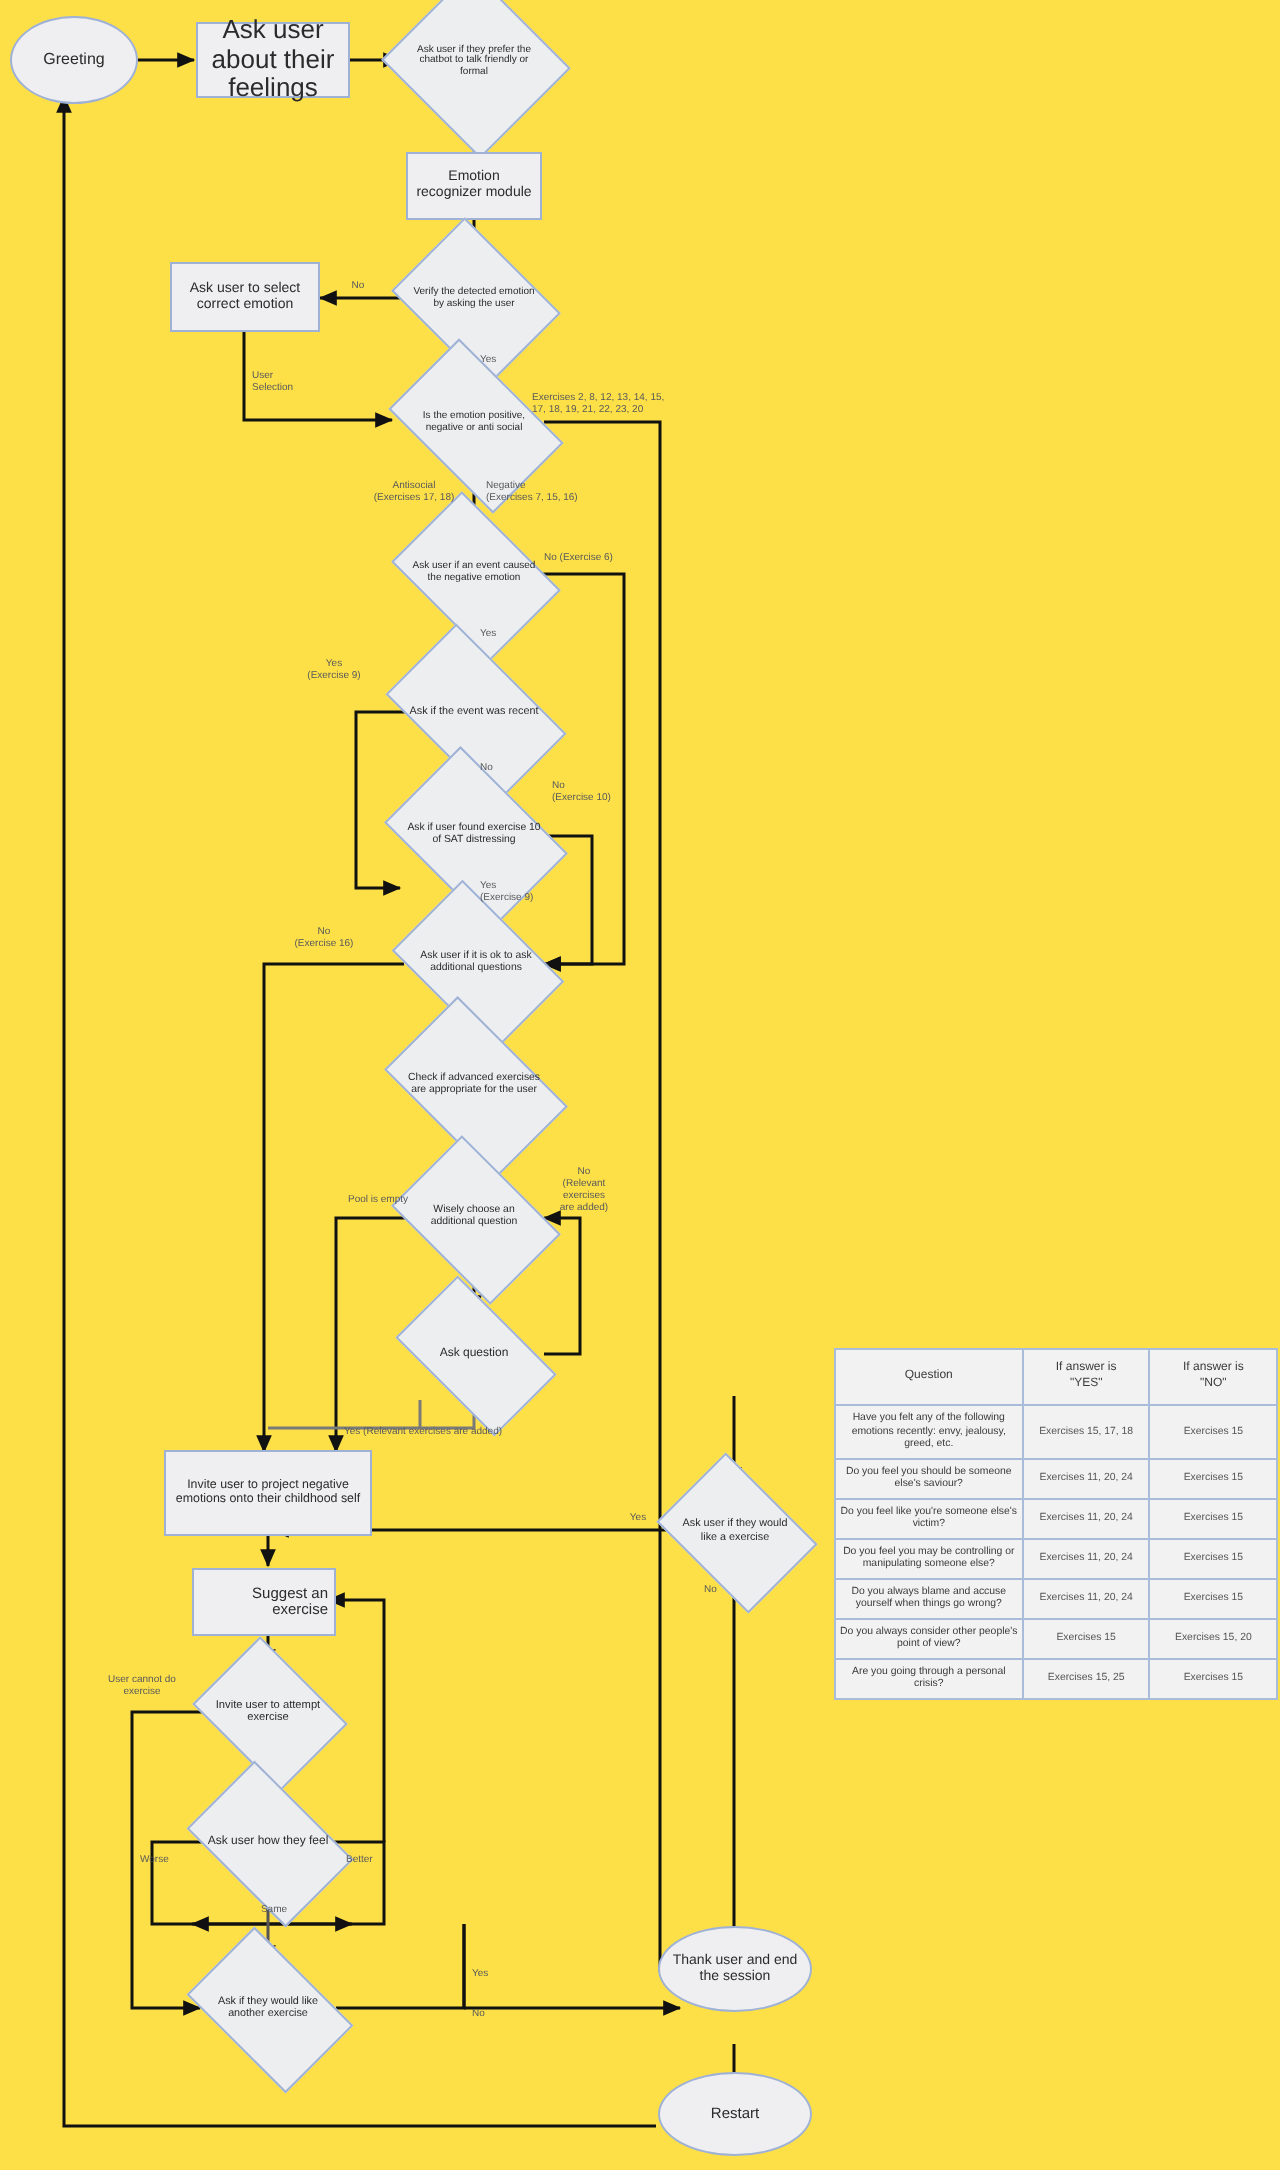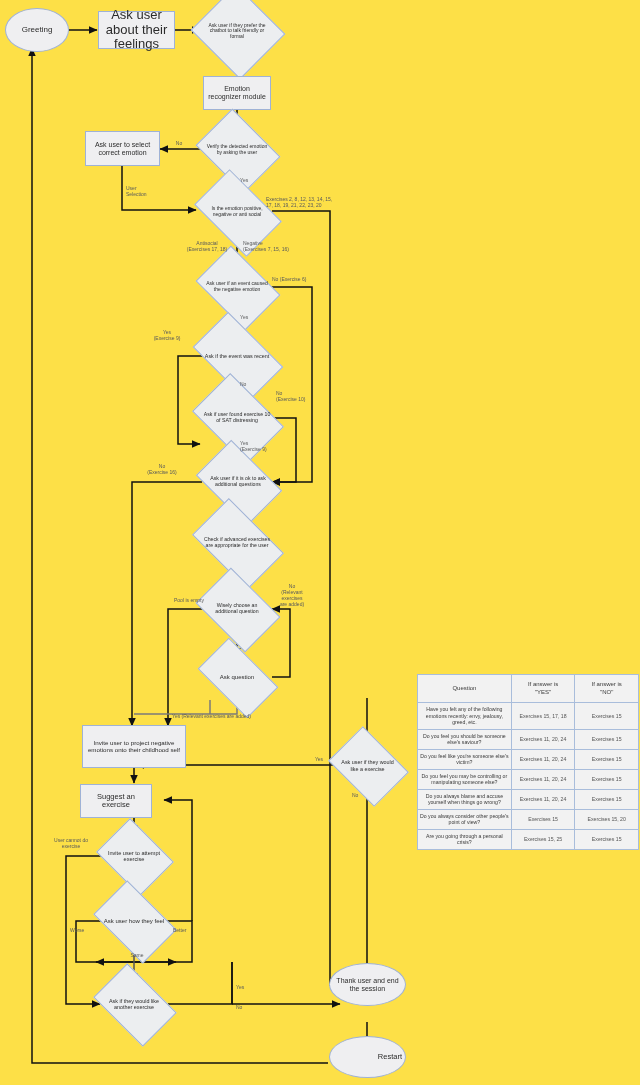--- a/index.html
+++ b/index.html
@@ -188,21 +188,21 @@
 
   <div class="node rect" style="left:82px;top:725px;width:104px;height:43px;font-size:6.2px;">
     <span class="lbl">Invite user to project negative emotions onto their childhood self</span>
   </div>
 
   <div class="node diamond" style="left:336px;top:742px;width:63px;height:47px;font-size:5.4px;">
     <span class="dshape"></span>
     <span class="dtext">Ask user if they would like a exercise</span>
   </div>
 
-  <div class="node rect" style="left:80px;top:784px;width:72px;height:34px;font-size:7.5px;">
+  <div class="node rect" style="left:96px;top:784px;width:72px;height:34px;font-size:7.5px;text-align:right;">
     <span class="lbl">Suggest an exercise</span>
   </div>
 
   <div class="node diamond" style="left:104px;top:833px;width:60px;height:46px;font-size:5.6px;">
     <span class="dshape"></span>
     <span class="dtext">Invite user to attempt exercise</span>
   </div>
 
   <div class="node diamond" style="left:100px;top:898px;width:68px;height:46px;font-size:6px;">
     <span class="dshape"></span>
@@ -211,21 +211,21 @@
 
   <div class="node diamond" style="left:100px;top:981px;width:68px;height:46px;font-size:5.4px;">
     <span class="dshape"></span>
     <span class="dtext">Ask if they would like another exercise</span>
   </div>
 
   <div class="node ellipse" style="left:329px;top:963px;width:77px;height:43px;font-size:7px;">
     <span class="lbl">Thank user and end the session</span>
   </div>
 
-  <div class="node ellipse" style="left:329px;top:1036px;width:77px;height:42px;font-size:7.5px;justify-content:flex-end;">
+  <div class="node ellipse" style="left:329px;top:1036px;width:77px;height:42px;font-size:7.5px;">
     <span class="lbl">Restart</span>
   </div>
 
   <div class="edge-label" style="left:169px;top:141px;width:20px;">No</div>
   <div class="edge-label" style="left:126px;top:186px;width:34px;text-align:left;">User
 Selection</div>
   <div class="edge-label" style="left:240px;top:178px;width:16px;text-align:left;">Yes</div>
   <div class="edge-label" style="left:266px;top:197px;width:96px;text-align:left;">Exercises 2, 8, 12, 13, 14, 15,
 17, 18, 19, 21, 22, 23, 20</div>
   <div class="edge-label" style="left:177px;top:241px;width:60px;">Antisocial

